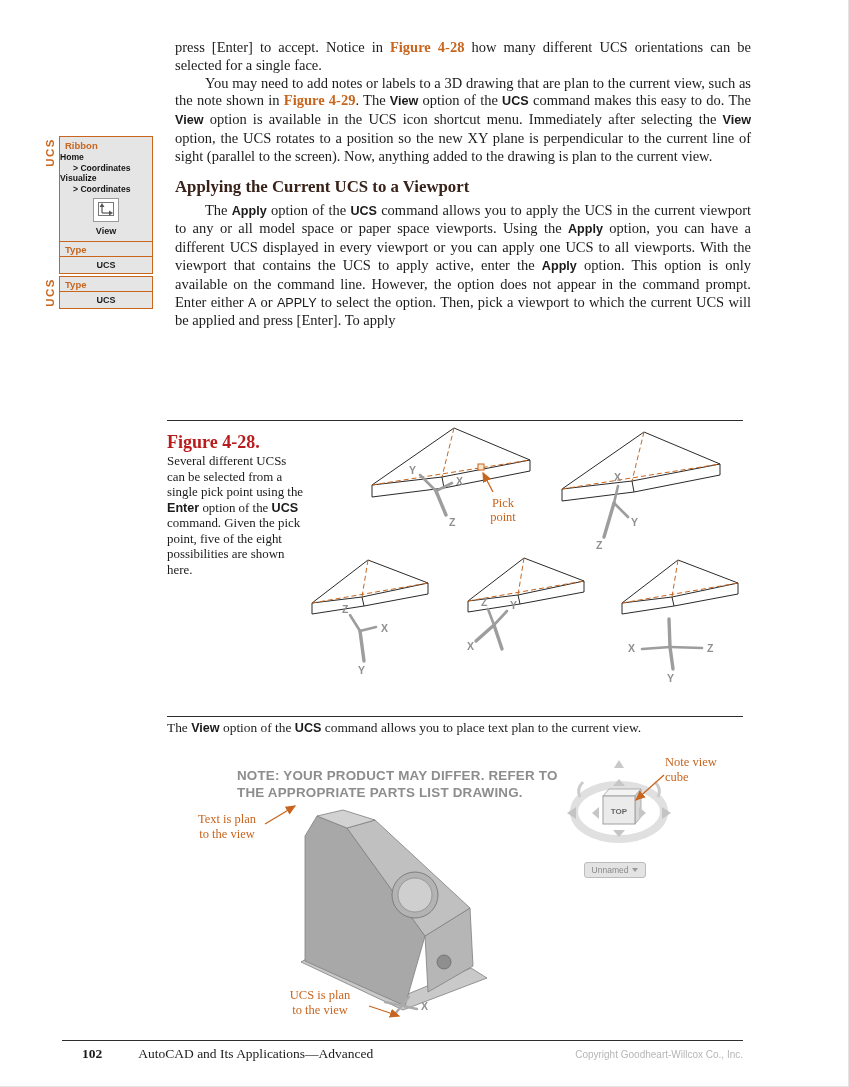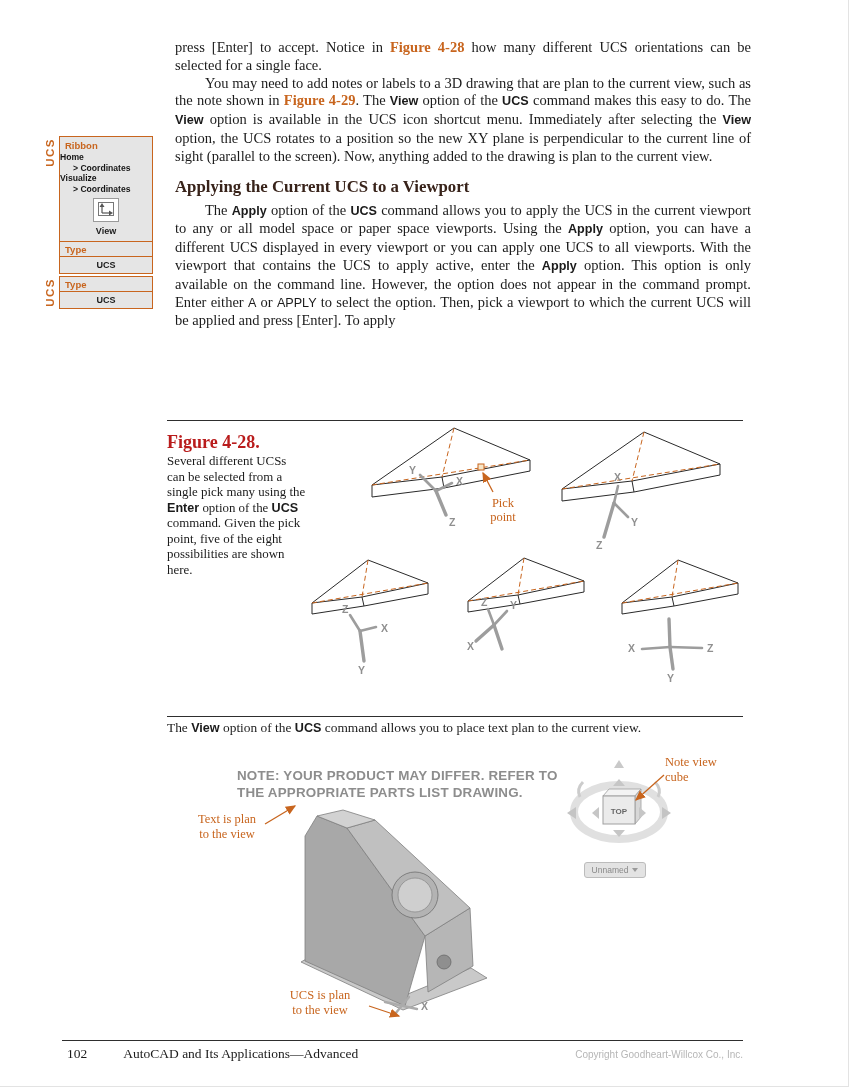--- a/index.html
+++ b/index.html
@@ -73,21 +73,21 @@
   .ax   { stroke:#9d9d9d; stroke-width:2.6; stroke-linecap:round; }
   .axz  { stroke-width:3.4; }
   text.axl { font:700 10.5px "Liberation Sans", sans-serif; fill:#8f8f8f; }
   .pickbox { fill:#f7e6c8; stroke:#C8651E; stroke-width:1; }
   .annline { stroke:#C8651E; stroke-width:1.3; }
 
   
   .footer { position:absolute; left:62px; top:1040px; width:681px;
             border-top:1.6px solid #2e2e2e; display:flex; align-items:baseline;
             padding-top:5px; font-size:13.5px; }
-  .f-num { font-weight:400; margin-left:5px; }
+  .f-num { font-weight:700; margin-left:20px; }
   .f-title { margin-left:36px; }
   .f-copy { margin-left:auto; font-family:"Liberation Sans", sans-serif;
             font-size:10px; color:#b6b6b6; }
 </style>
 </head>
 <body>
 
 <div class="page">
 
   <div class="sbwrap sb1">
@@ -130,21 +130,21 @@
     <p class="p ind"><span>You may need to add notes or labels to a 3D drawing that are plan to the current view, such as the note shown in </span><span class="figref">Figure 4-29</span><span>. The </span><span class="cmd">View</span><span> option of the </span><span class="cmd">UCS</span><span> command makes this easy to do. The </span><span class="cmd">View</span><span> option is available in the UCS icon shortcut menu. Immediately after selecting the </span><span class="cmd">View</span><span> option, the UCS rotates to a position so the new XY plane is perpendicular to the current line of sight (parallel to the screen). Now, anything added to the drawing is plan to the current view.</span></p>
 
     <div class="hd">Applying the Current UCS to a Viewport</div>
 
     <p class="p ind"><span>The </span><span class="cmd">Apply</span><span> option of the </span><span class="cmd">UCS</span><span> command allows you to apply the UCS in the current viewport to any or all model space or paper space viewports. Using the </span><span class="cmd">Apply</span><span> option, you can have a different UCS displayed in every viewport or you can apply one UCS to all viewports. With the viewport that contains the UCS to apply active, enter the </span><span class="cmd">Apply</span><span> option. This option is only available on the command line. However, the option does not appear in the command prompt. Enter either </span><span class="cmdp">A</span><span> or </span><span class="cmdp">APPLY</span><span> to select the option. Then, pick a viewport to which the current UCS will be applied and press [Enter]. To apply</span></p>
   </div>
 
   <div class="fig428">
     <div class="f-rule"></div>
     <div class="f-label">Figure 4-28.</div>
-    <div class="f428-cap"><span>Several different UCSs can be selected from a single pick many using the </span><span class="cmd">Enter</span><span> option of the </span><span class="cmd">UCS</span><span> command. Given the pick point, five of the eight possibilities are shown here.</span></div>
+    <div class="f428-cap"><span>Several different UCSs can be selected from a single pick point using the </span><span class="cmd">Enter</span><span> option of the </span><span class="cmd">UCS</span><span> command. Given the pick point, five of the eight possibilities are shown here.</span></div>
 
     <svg class="f428-canvas" width="445" height="278" viewBox="0 0 445 278">
       <defs>
         <marker id="ar428" markerWidth="9" markerHeight="9" refX="7" refY="3.5" orient="auto">
           <path d="M0,0 L8,3.5 L0,7 Z" fill="#C8651E"></path>
         </marker>
       </defs>
 
       <g transform="translate(62,2)">
         <path class="wire" d="M8,60 L90,3 L166,35 M8,60 L78,52 L166,35 M8,60 L8,72 L80,63 L78,52 M166,35 L166,46 L80,63"></path>

